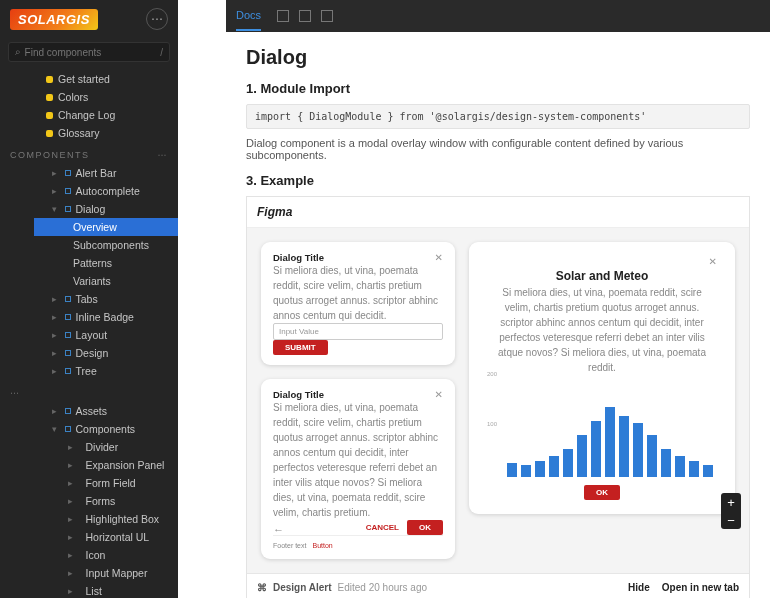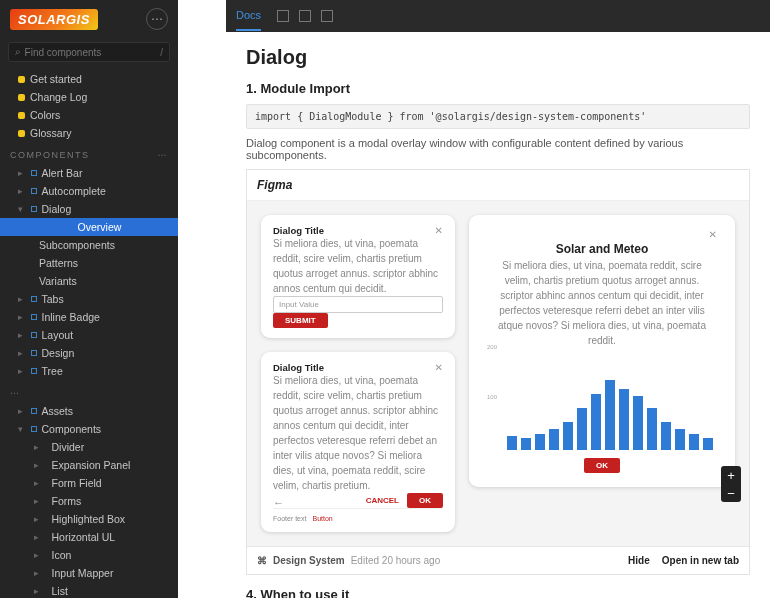--- a/index.html
+++ b/index.html
@@ -9,28 +9,28 @@
     .sidebar { width: 178px; background: #252525; color: #a0a0a0; display: flex; flex-direction: column; height: 100%; overflow-y: auto; }
     .sidebar::-webkit-scrollbar { width: 0; }
     .logo-row { display: flex; align-items: center; padding: 8px 10px; gap: 20px; }
     .logo-badge { background: linear-gradient(135deg, #e63e11 0%, #f27e18 60%, #f2c718 100%); color: #fff; font-weight: 700; font-size: 13px; letter-spacing: 0.5px; padding: 3px 8px; border-radius: 3px; font-style: italic; }
     .logo-dots { margin-left: auto; width: 22px; height: 22px; border: 1px solid #555; border-radius: 50%; display: flex; align-items: center; justify-content: center; color: #aaa; font-size: 12px; }
     .search { margin: 4px 8px 8px; display: flex; align-items: center; background: #1d1d1d; border: 1px solid #333; border-radius: 3px; padding: 3px 6px; }
     .search input { background: transparent; border: none; color: #aaa; font-size: 10px; flex: 1; outline: none; }
     .search .mag { color: #777; font-size: 10px; margin-right: 4px; }
     .search .sl { color: #666; font-size: 10px; }
     .nav-list { display: flex; flex-direction: column; }
-    .nav-item { display: flex; align-items: center; padding: 3px 18px; cursor: pointer; font-size: 10.5px; color: #c5c5c5; gap: 5px; }
+    .nav-item { display: flex; align-items: center; padding: 3px 12px; cursor: pointer; font-size: 10.5px; color: #c5c5c5; gap: 5px; margin-left: 34px; }
     .nav-item .bullet { width: 7px; height: 7px; border-radius: 2px; background: #f2c718; flex-shrink: 0; }
     .nav-section-head { display: flex; align-items: center; padding: 8px 10px 4px; font-size: 9px; letter-spacing: 1.5px; color: #777; text-transform: uppercase; justify-content: space-between;}
     .nav-sub { padding-left: 18px; }
     .nav-sub .sq { width: 6px; height: 6px; border: 1px solid #3b82c4; flex-shrink:0; }
     .nav-sub2 { padding-left: 34px; }
     .nav-sub2 .sq { border-color: #b94848; }
-    .nav-item.active { background: #2a6fd6; color: #fff; justify-content: center; }
+    .nav-item.active { background: #2a6fd6; color: #fff; }
     .caret { color:#666; font-size:9px; margin-right:3px; }
     
     
     .main { flex: 1; display: flex; flex-direction: column; height: 100%; margin-left: 48px; }
     .tabbar { height: 32px; background: #2a2a2a; display: flex; align-items: center; padding: 0 10px; gap: 16px; }
     .tab { color: #aaa; font-size: 11px; padding: 8px 0; cursor: pointer; }
     .tab.active { color: #3e8fe0; border-bottom: 2px solid #3e8fe0; }
     .tab-icons { display: flex; gap: 10px; color: #888; }
     .tab-icons span { width: 12px; height: 12px; border: 1px solid #777; display:inline-block; }
     .content { flex: 1; overflow-y: auto; padding: 14px 20px 20px 20px; background: #fff; }
@@ -85,25 +85,25 @@
     <span class="sl">/</span>
   </div>
 
   <div class="nav-list" id="nav-top">
       <div class="nav-item ">
         <span class="bullet"></span>
         <span>Get started</span>
       </div>
       <div class="nav-item ">
         <span class="bullet"></span>
-        <span>Change Log</span>
+        <span>Colors</span>
       </div>
       <div class="nav-item ">
         <span class="bullet"></span>
-        <span>Colors</span>
+        <span>Change Log</span>
       </div>
       <div class="nav-item ">
         <span class="bullet"></span>
         <span>Glossary</span>
       </div>
     </div>
 
   <div class="nav-section-head">
     <span>COMPONENTS</span>
       <span>⋯</span>
@@ -243,20 +243,21 @@
       <span></span>
       <span></span>
       <span></span>
     </div>
   </div>
   <div class="content">
     <h1>Dialog</h1>
     <h2>1. Module Import</h2>
     <div class="code">import { DialogModule } from '@solargis/design-system-components'</div>
     <div class="desc">Dialog component is a modal overlay window with configurable content defined by various subcomponents.</div>
+    <h2>3. Example</h2>
 
     <div class="figma-wrap">
       <div class="figma-hdr">Figma</div>
       <div class="figma-canvas">
         <div class="col">
           <div class="dlg">
             <div class="dlg-title-row">
                 <span class="dlg-title">Dialog Title</span>
                 <span class="x">✕</span>
               </div>
@@ -312,21 +313,21 @@
           </div>
         </div>
         <div class="zoom">
             <div>+</div>
             <div>−</div>
           </div>
       </div>
       <div class="figma-ftr">
         <div class="fg-left">
             <span class="fic">⌘</span>
-            <b>Design System</b>
+            <b>Design Alert</b>
             <span class="g">Edited 20 hours ago</span>
           </div>
         <div class="fg-right">
             <span>Hide</span>
             <span>Open in new tab</span>
           </div>
       </div>
     </div>
 
     <h2>4. When to use it</h2>

